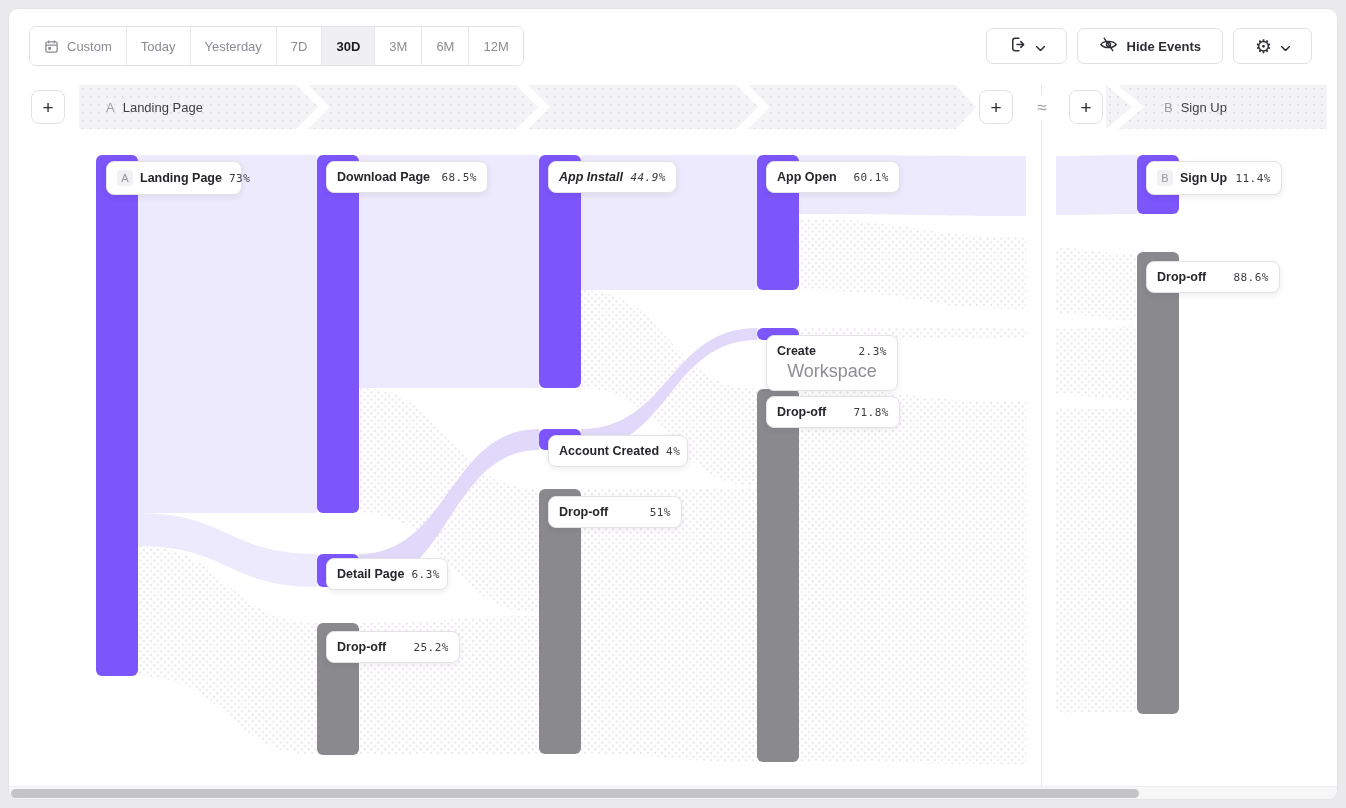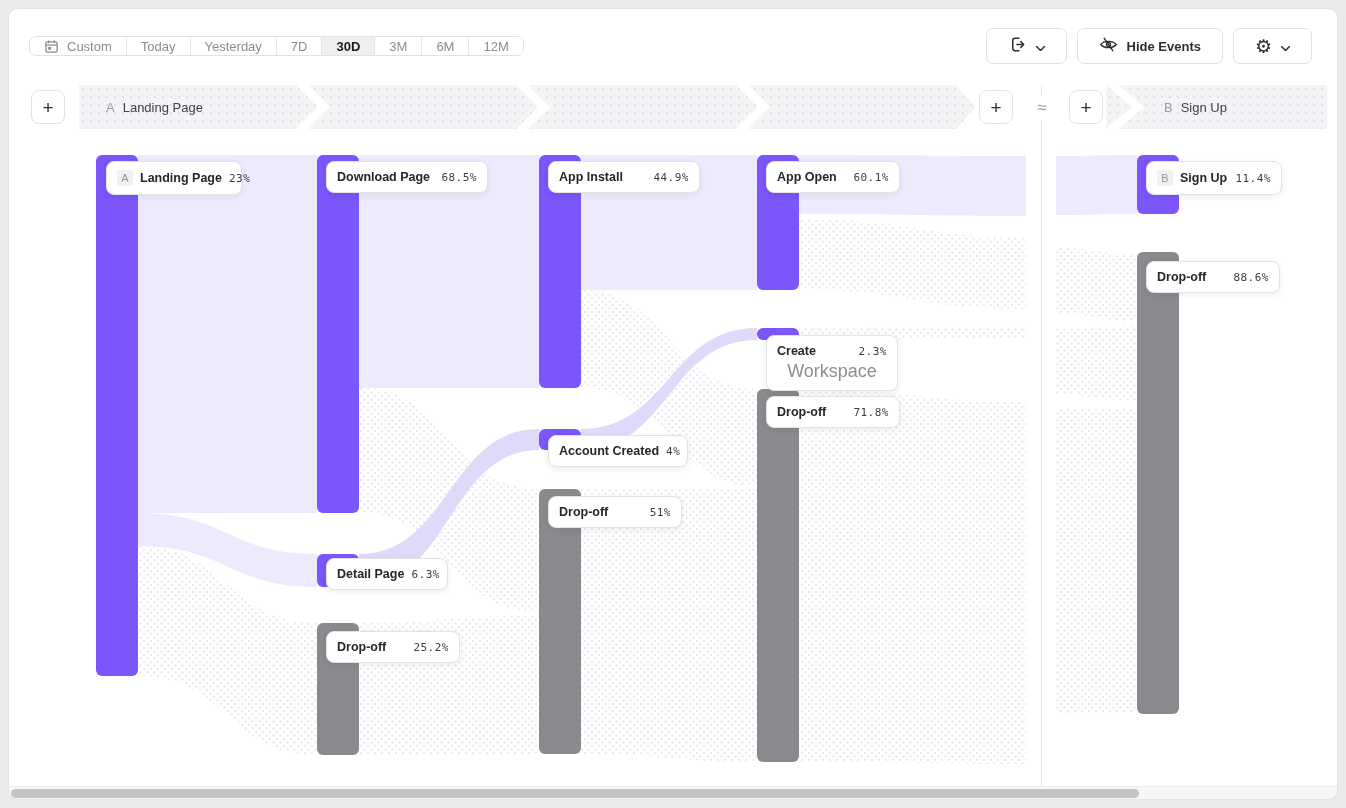--- a/index.html
+++ b/index.html
@@ -3,21 +3,21 @@
 <meta charset="utf-8">
 <style>
   * { margin:0; padding:0; box-sizing:border-box; }
   html,body { width:1346px; height:808px; background:#eaeaec; font-family:"Liberation Sans", sans-serif; }
   .card {
     position:absolute; left:8px; top:8px; width:1330px; height:792px;
     background:#fff; border:1px solid #e3e3e6; border-radius:10px; overflow:hidden;
   }
   
   .toolbar { position:absolute; left:0; top:19px; width:100%; height:36px; padding:0 25px 0 20px; display:flex; align-items:center; }
-  .seg-group { display:flex; height:20px; border:1px solid #e1e1e5; border-radius:7px; overflow:hidden; background:#fff; }
+  .seg-group { display:flex; height:40px; border:1px solid #e1e1e5; border-radius:7px; overflow:hidden; background:#fff; }
   .seg { display:flex; align-items:center; gap:8px; padding:0 14px; background:#fff; border:none; border-right:1px solid #e7e7ea; font-family:"Liberation Sans",sans-serif; font-size:13px; color:#8c8c93; cursor:pointer; white-space:nowrap; }
   .seg:last-child { border-right:none; }
   .seg.sel { background:#f0f0f2; color:#1d1d21; font-weight:bold; }
   .tb-right { margin-left:auto; display:flex; gap:10px; }
   .tb-btn { display:flex; align-items:center; gap:9px; height:36px; padding:0 21px; background:#fff; border:1px solid #e1e1e5; border-radius:7px; font-family:"Liberation Sans",sans-serif; font-size:13px; font-weight:600; color:#2e2e34; cursor:pointer; }
   .caret { width:9px; height:5px; }
   .gear-glyph { font-family:"DejaVu Sans",sans-serif; font-size:19px; line-height:1; color:#2e2e34; }
   
   .flow-header { position:absolute; left:0; top:76px; width:100%; height:44px; }
   .plus-btn { position:absolute; top:5px; width:34px; height:34px; background:#fff; border:1px solid #e2e2e6; border-radius:8px; font-size:19px; color:#2f2f34; cursor:pointer; line-height:1; }
@@ -89,42 +89,42 @@
         <rect x="748" y="380" width="42" height="373" rx="6" fill="#8A8A8E" style="pointer-events: auto;"></rect>
         <rect x="1128" y="146" width="42" height="59" rx="6" fill="#7C55FB" style="pointer-events: auto;"></rect>
         <rect x="1128" y="243" width="42" height="462" rx="6" fill="#8A8A8E" style="pointer-events: auto;"></rect>
       </svg>
     <div class="divider"></div>
     <div id="labels">
         <div class="nlabel" style="left: 97px; top: 152px; width: 136px;">
           <div class="lrow">
             <span class="lbadge">A</span>
             <span class="lname">Landing Page</span>
-            <span class="lval">23%</span>
+            <span class="lval">73%</span>
           </div>
         </div>
         <div class="nlabel" style="left: 317px; top: 152px; width: 162px;">
           <div class="lrow">
             <span class="lname">Download Page</span>
             <span class="lval">68.5%</span>
           </div>
         </div>
         <div class="nlabel" style="left: 317px; top: 549px; width: 122px;">
           <div class="lrow">
             <span class="lname">Detail Page</span>
             <span class="lval">6.3%</span>
           </div>
         </div>
         <div class="nlabel" style="left: 317px; top: 622px; width: 134px;">
           <div class="lrow">
             <span class="lname">Drop-off</span>
             <span class="lval">25.2%</span>
           </div>
         </div>
-        <div class="nlabel" style="left: 539px; top: 152px; width: 152px;">
+        <div class="nlabel" style="left: 539px; top: 152px; width: 129px; font-style: italic;">
           <div class="lrow">
             <span class="lname">App Install</span>
             <span class="lval">44.9%</span>
           </div>
         </div>
         <div class="nlabel" style="left: 539px; top: 426px; width: 140px;">
           <div class="lrow">
             <span class="lname">Account Created</span>
             <span class="lval">4%</span>
           </div>

